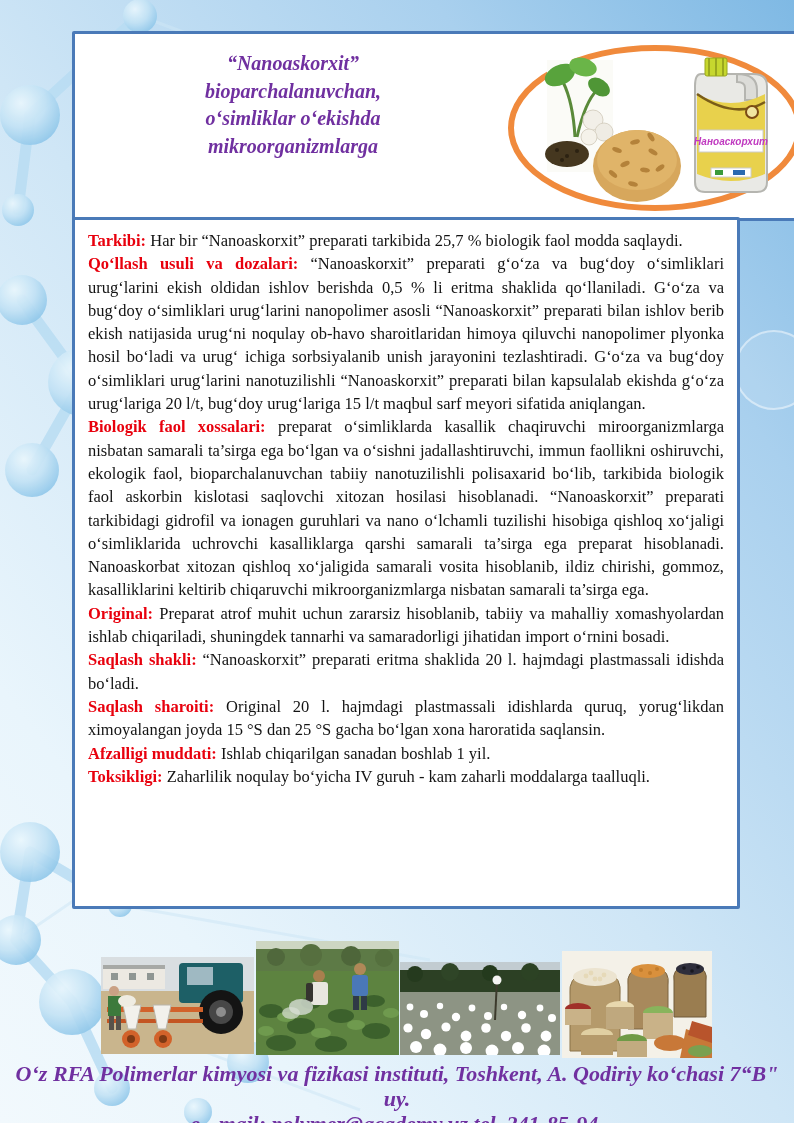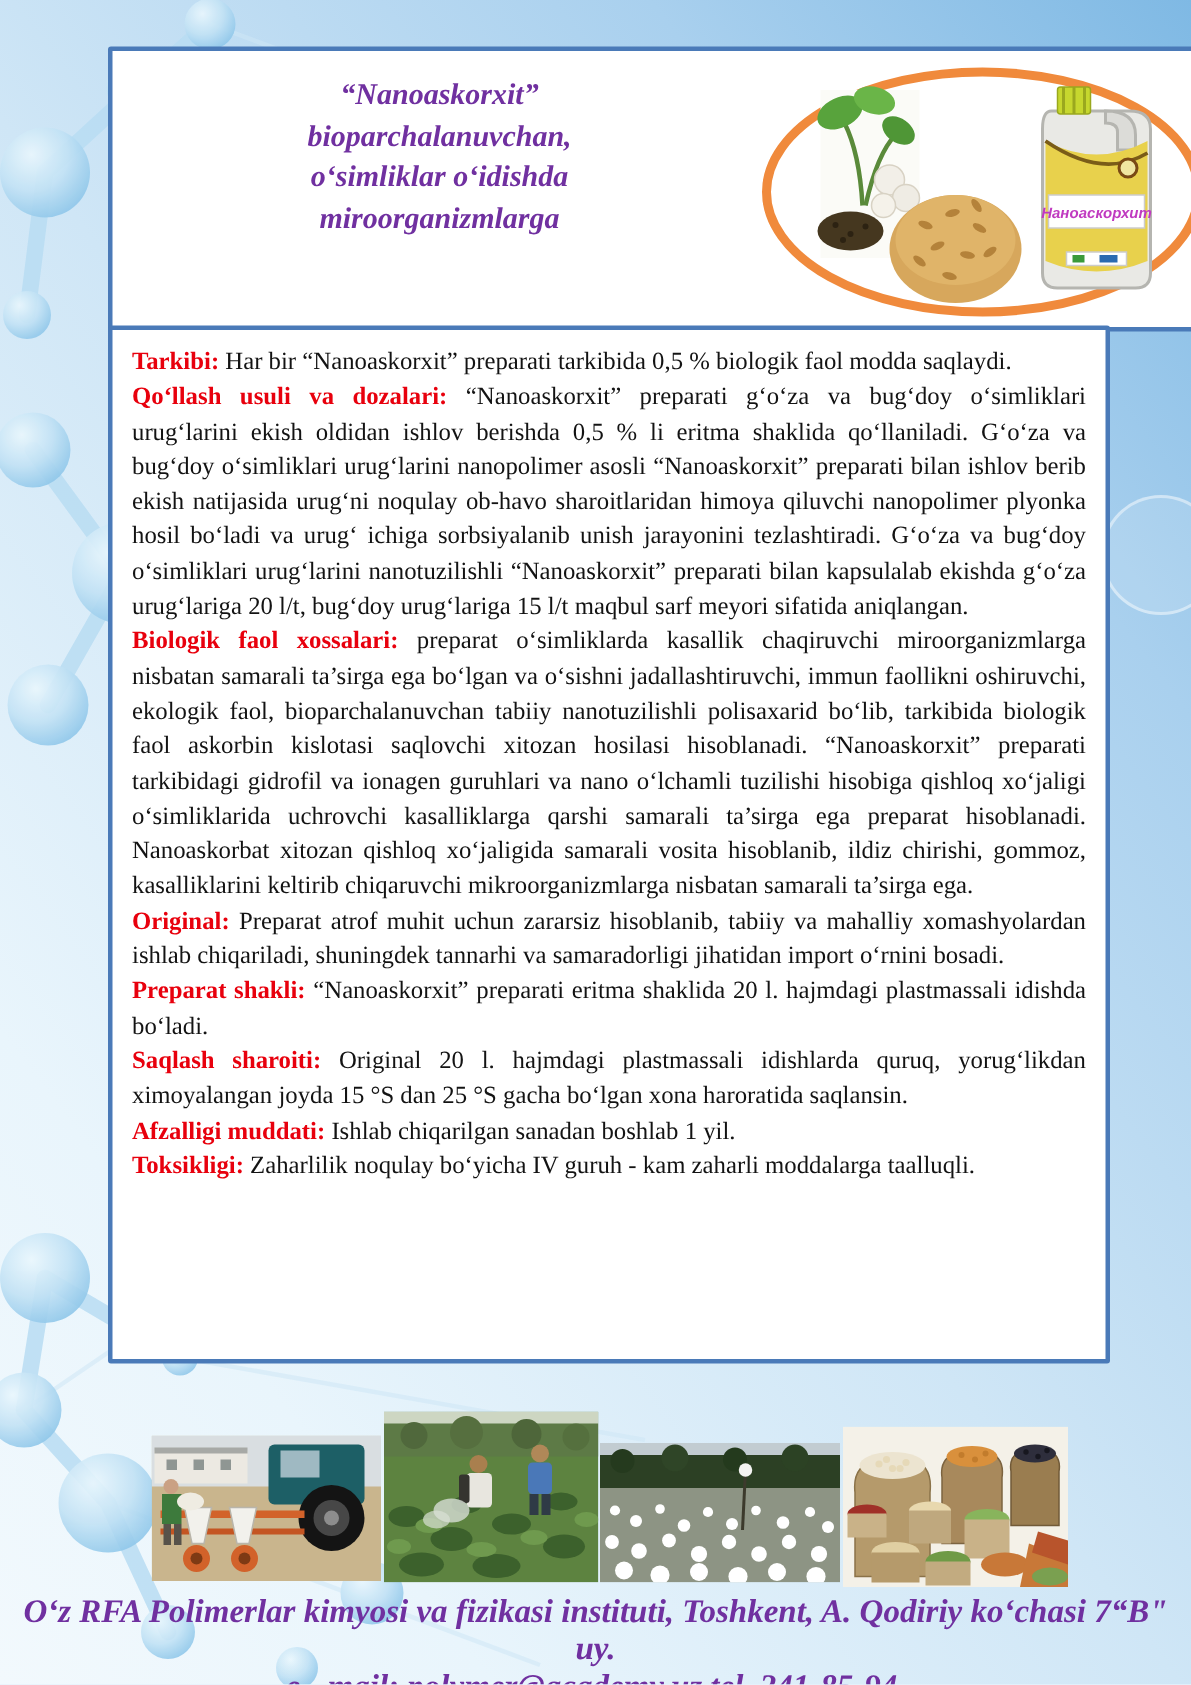--- a/index.html
+++ b/index.html
@@ -102,22 +102,22 @@
     </g>
   </svg>
   <div class="bubble b1"></div>
   <div class="bubble b2"></div>
   <div class="bubble b3"></div>
 
   <div class="title-box">
     <div class="title-text">
       <div>“Nanoaskorxit”</div>
       <div>bioparchalanuvchan,</div>
-      <div>o‘simliklar o‘idishda</div>
-      <div>miroorganizmlarga</div>
+      <div>o‘simliklar o‘ekishda</div>
+      <div>mikroorganizmlarga</div>
     </div>
     <svg class="title-art" viewBox="0 0 302 172">
 
       <ellipse cx="150" cy="86" rx="144" ry="80" fill="none" stroke="#f08a3c" stroke-width="6"></ellipse>
 
       <g>
         <rect x="42" y="18" width="66" height="112" fill="#fbfbf7"></rect>
         <path d="M70 95 Q68 60 58 40" stroke="#5a8a3a" stroke-width="3" fill="none"></path>
         <path d="M72 95 Q80 60 92 48" stroke="#5a8a3a" stroke-width="3" fill="none"></path>
         <ellipse cx="55" cy="33" rx="16" ry="10" fill="#58a33c" transform="rotate(-25 55 33)"></ellipse>
@@ -163,29 +163,29 @@
         <text x="226" y="103" text-anchor="middle" font-size="10" font-weight="bold" font-style="italic" fill="#c03ac0" font-family="Liberation Sans, sans-serif">Наноаскорхит</text>
         <rect x="206" y="126" width="40" height="9" fill="#ffffff" stroke="#cccccc"></rect>
         <rect x="210" y="128" width="8" height="5" fill="#3a9a3a"></rect>
         <rect x="228" y="128" width="12" height="5" fill="#2a6ab0"></rect>
       </g>
     </svg>
   </div>
 
   <div class="info-box">
     <div id="sections">
-  <p class="para"><b class="lead">Tarkibi:</b><span class="rest"> Har bir “Nanoaskorxit” preparati tarkibida 0,5 %  biologik faol modda saqlaydi.</span></p>
+  <p class="para"><b class="lead">Tarkibi:</b><span class="rest"> Har bir “Nanoaskorxit” preparati tarkibida 25,7 %  biologik faol modda saqlaydi.</span></p>
 
   <p class="para"><b class="lead">Qo‘llash usuli va dozalari:</b><span class="rest"> “Nanoaskorxit” preparati g‘o‘za va bug‘doy o‘simliklari urug‘larini ekish oldidan ishlov berishda 0,5 % li eritma shaklida qo‘llaniladi. G‘o‘za va bug‘doy o‘simliklari urug‘larini nanopolimer asosli “Nanoaskorxit” preparati bilan ishlov berib ekish natijasida urug‘ni noqulay ob-havo sharoitlaridan himoya qiluvchi nanopolimer plyonka hosil bo‘ladi va urug‘ ichiga sorbsiyalanib unish jarayonini tezlashtiradi. G‘o‘za va bug‘doy o‘simliklari urug‘larini nanotuzilishli “Nanoaskorxit” preparati bilan kapsulalab ekishda g‘o‘za urug‘lariga 20 l/t, bug‘doy urug‘lariga 15 l/t maqbul sarf meyori sifatida aniqlangan.</span></p>
 
   <p class="para"><b class="lead">Biologik faol xossalari:</b><span class="rest"> preparat o‘simliklarda kasallik chaqiruvchi miroorganizmlarga nisbatan samarali ta’sirga ega bo‘lgan va o‘sishni jadallashtiruvchi, immun faollikni oshiruvchi, ekologik faol, bioparchalanuvchan tabiiy nanotuzilishli polisaxarid bo‘lib, tarkibida biologik faol askorbin kislotasi saqlovchi xitozan hosilasi hisoblanadi. “Nanoaskorxit” preparati tarkibidagi gidrofil va ionagen guruhlari va nano o‘lchamli tuzilishi hisobiga qishloq xo‘jaligi o‘simliklarida uchrovchi kasalliklarga qarshi samarali ta’sirga ega preparat hisoblanadi. Nanoaskorbat xitozan qishloq xo‘jaligida samarali vosita hisoblanib, ildiz chirishi, gommoz, kasalliklarini keltirib chiqaruvchi mikroorganizmlarga nisbatan samarali ta’sirga ega.</span></p>
 
   <p class="para"><b class="lead">Original:</b><span class="rest"> Preparat atrof muhit uchun zararsiz hisoblanib, tabiiy va mahalliy xomashyolardan ishlab chiqariladi, shuningdek tannarhi va  samaradorligi jihatidan import o‘rnini bosadi.</span></p>
 
-  <p class="para"><b class="lead">Preparat shakli:</b><span class="rest"> “Nanoaskorxit” preparati eritma shaklida 20 l. hajmdagi plastmassali idishda bo‘ladi.</span></p>
+  <p class="para"><b class="lead">Saqlash shakli:</b><span class="rest"> “Nanoaskorxit” preparati eritma shaklida 20 l. hajmdagi plastmassali idishda bo‘ladi.</span></p>
 
   <p class="para"><b class="lead">Saqlash sharoiti:</b><span class="rest"> Original 20 l. hajmdagi plastmassali idishlarda quruq, yorug‘likdan ximoyalangan joyda 15 °S dan 25 °S gacha bo‘lgan xona haroratida saqlansin.</span></p>
 
   <p class="para"><b class="lead">Afzalligi muddati:</b><span class="rest"> Ishlab chiqarilgan sanadan boshlab 1 yil.</span></p>
 
   <p class="para"><b class="lead">Toksikligi:</b><span class="rest"> Zaharlilik noqulay bo‘yicha IV guruh - kam zaharli moddalarga taalluqli.</span></p>
 </div>
   </div>
 
   <div class="photo photo-1">

